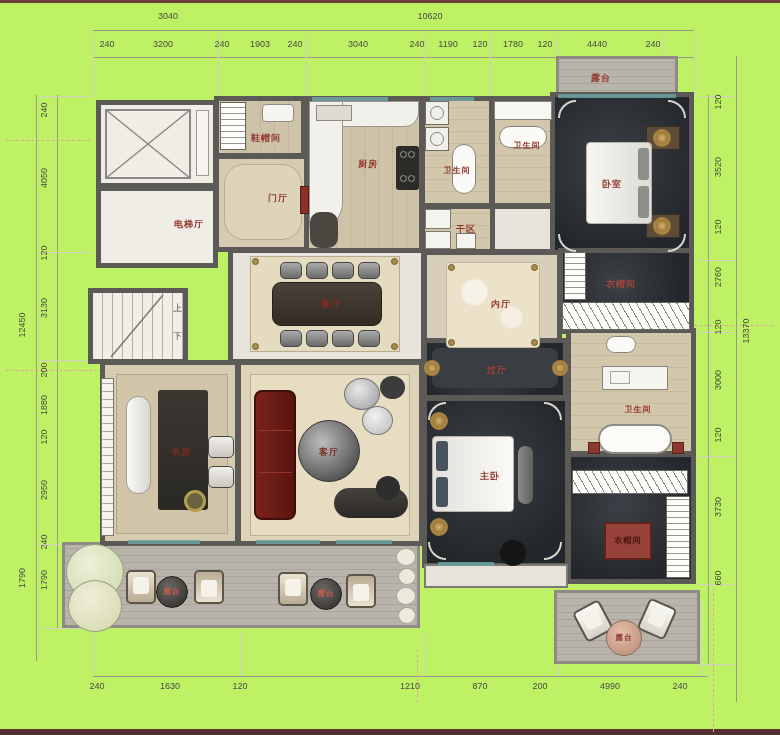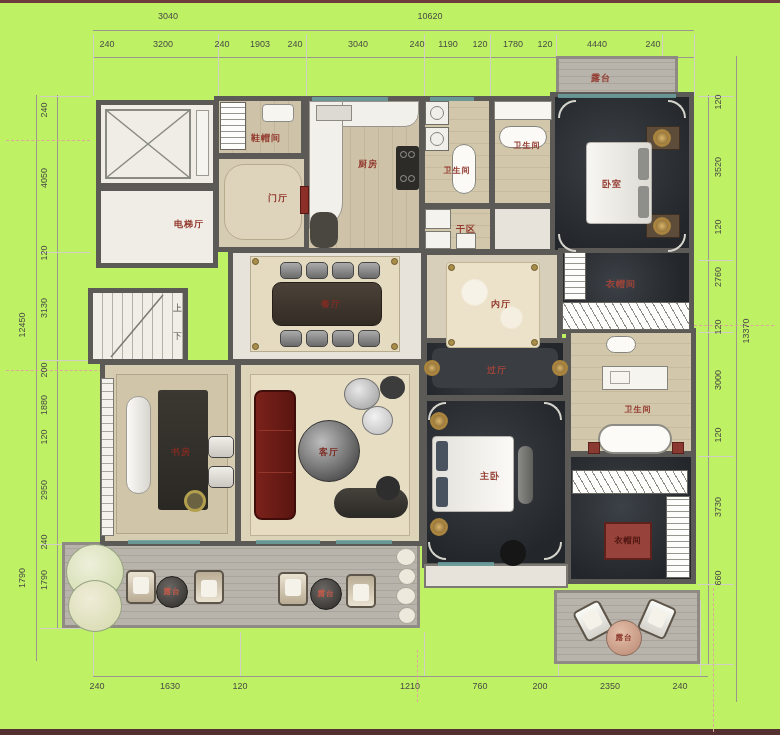--- a/index.html
+++ b/index.html
@@ -115,23 +115,23 @@
   <span class="dimv" style="left:718px;top:277px;">2760</span>
   <span class="dimv" style="left:718px;top:327px;">120</span>
   <span class="dimv" style="left:718px;top:380px;">3000</span>
   <span class="dimv" style="left:718px;top:435px;">120</span>
   <span class="dimv" style="left:718px;top:507px;">3730</span>
   <span class="dimv" style="left:718px;top:578px;">660</span>
   <span class="dim" style="left:97px;top:686px;">240</span>
   <span class="dim" style="left:170px;top:686px;">1630</span>
   <span class="dim" style="left:240px;top:686px;">120</span>
   <span class="dim" style="left:410px;top:686px;">1210</span>
-  <span class="dim" style="left:480px;top:686px;">760</span>
+  <span class="dim" style="left:480px;top:686px;">870</span>
   <span class="dim" style="left:540px;top:686px;">200</span>
-  <span class="dim" style="left:610px;top:686px;">2350</span>
+  <span class="dim" style="left:610px;top:686px;">4990</span>
   <span class="dim" style="left:680px;top:686px;">240</span>
 
   <div class="troom plank" style="left:556px;top:56px;width:122px;height:44px;"></div>
   <div class="troom plank" style="left:62px;top:542px;width:358px;height:86px;"></div>
   <div class="troom plank" style="left:554px;top:590px;width:146px;height:74px;"></div>
 
   <div class="room white" style="left:96px;top:100px;width:122px;height:88px;"></div>
   <div class="room white" style="left:96px;top:186px;width:122px;height:82px;"></div>
   <div class="room white" style="left:88px;top:288px;width:100px;height:76px;"></div>
   <div class="room wood" style="left:214px;top:96px;width:92px;height:62px;"></div>

